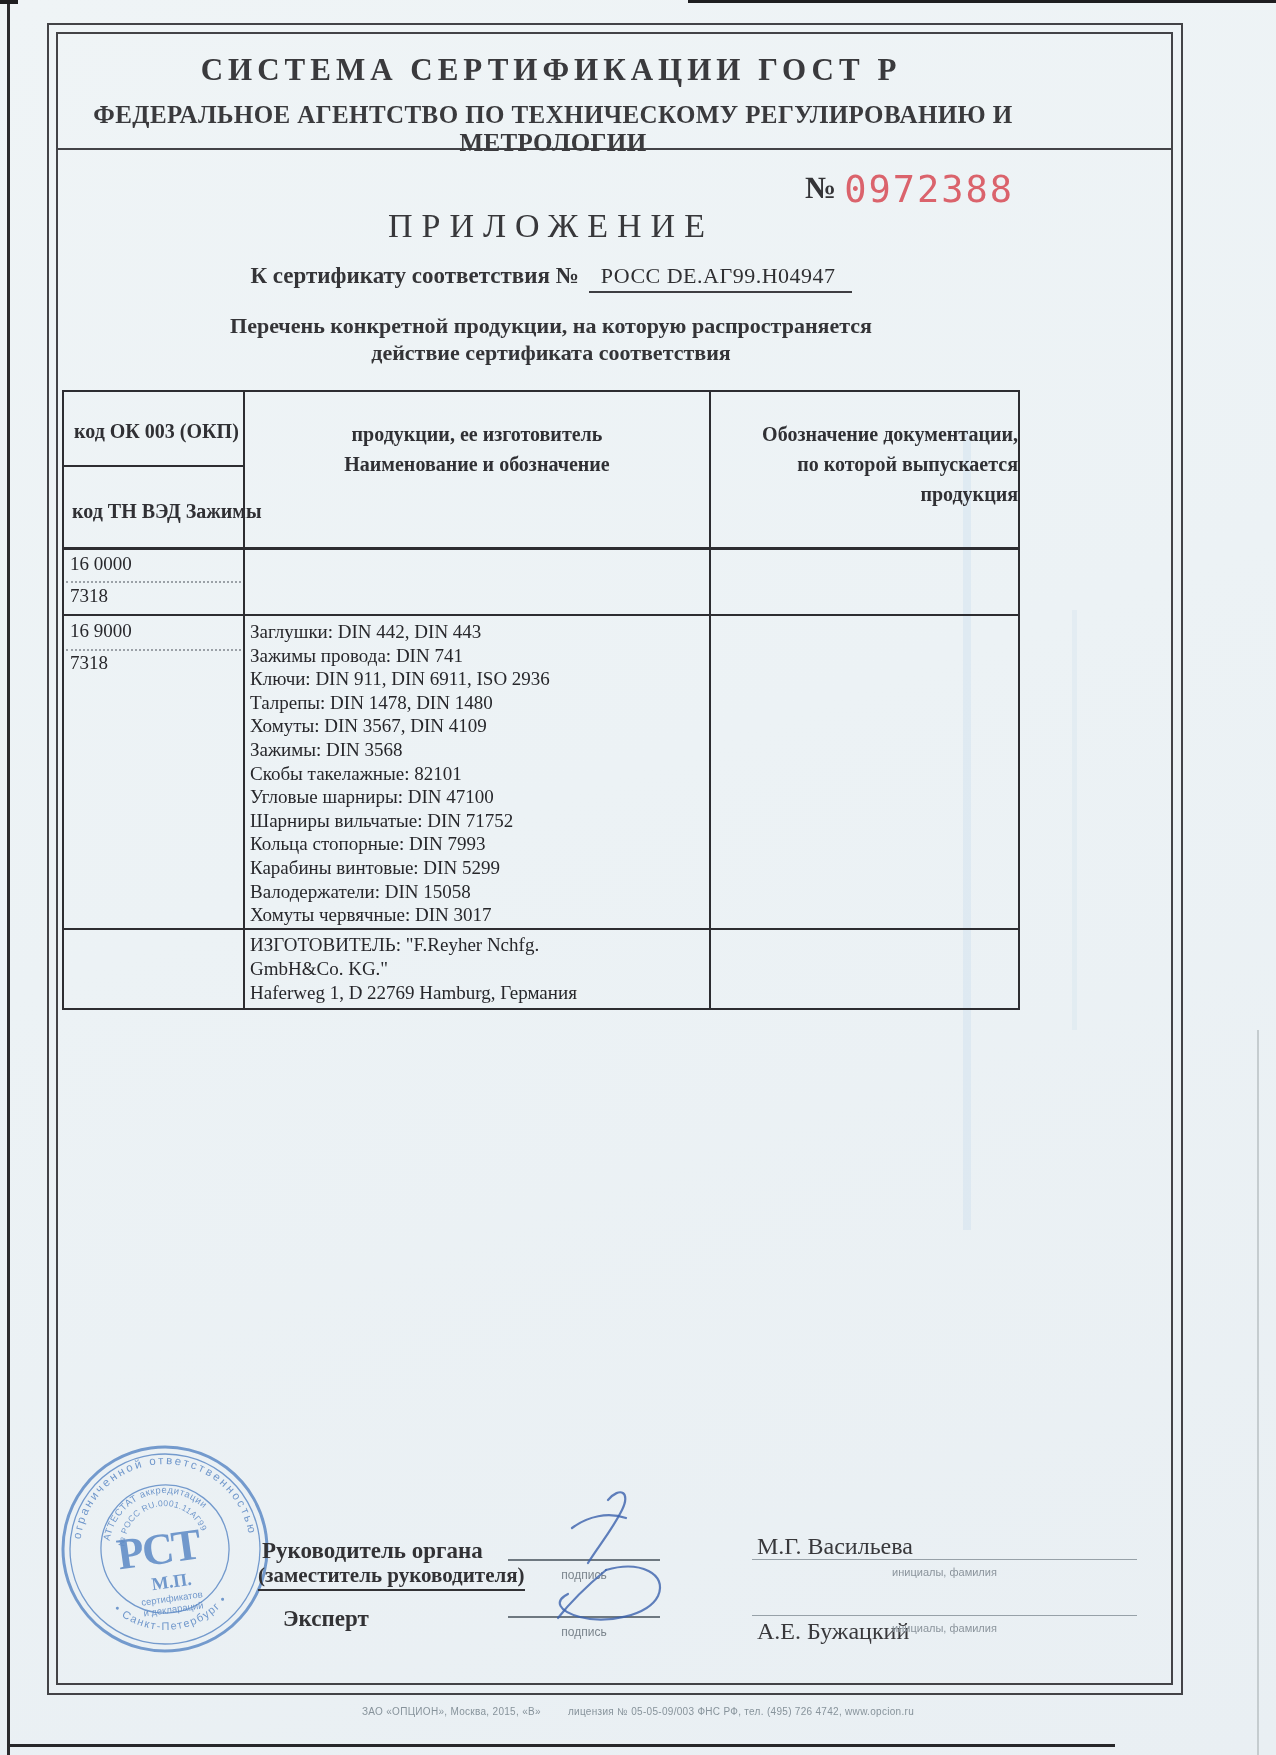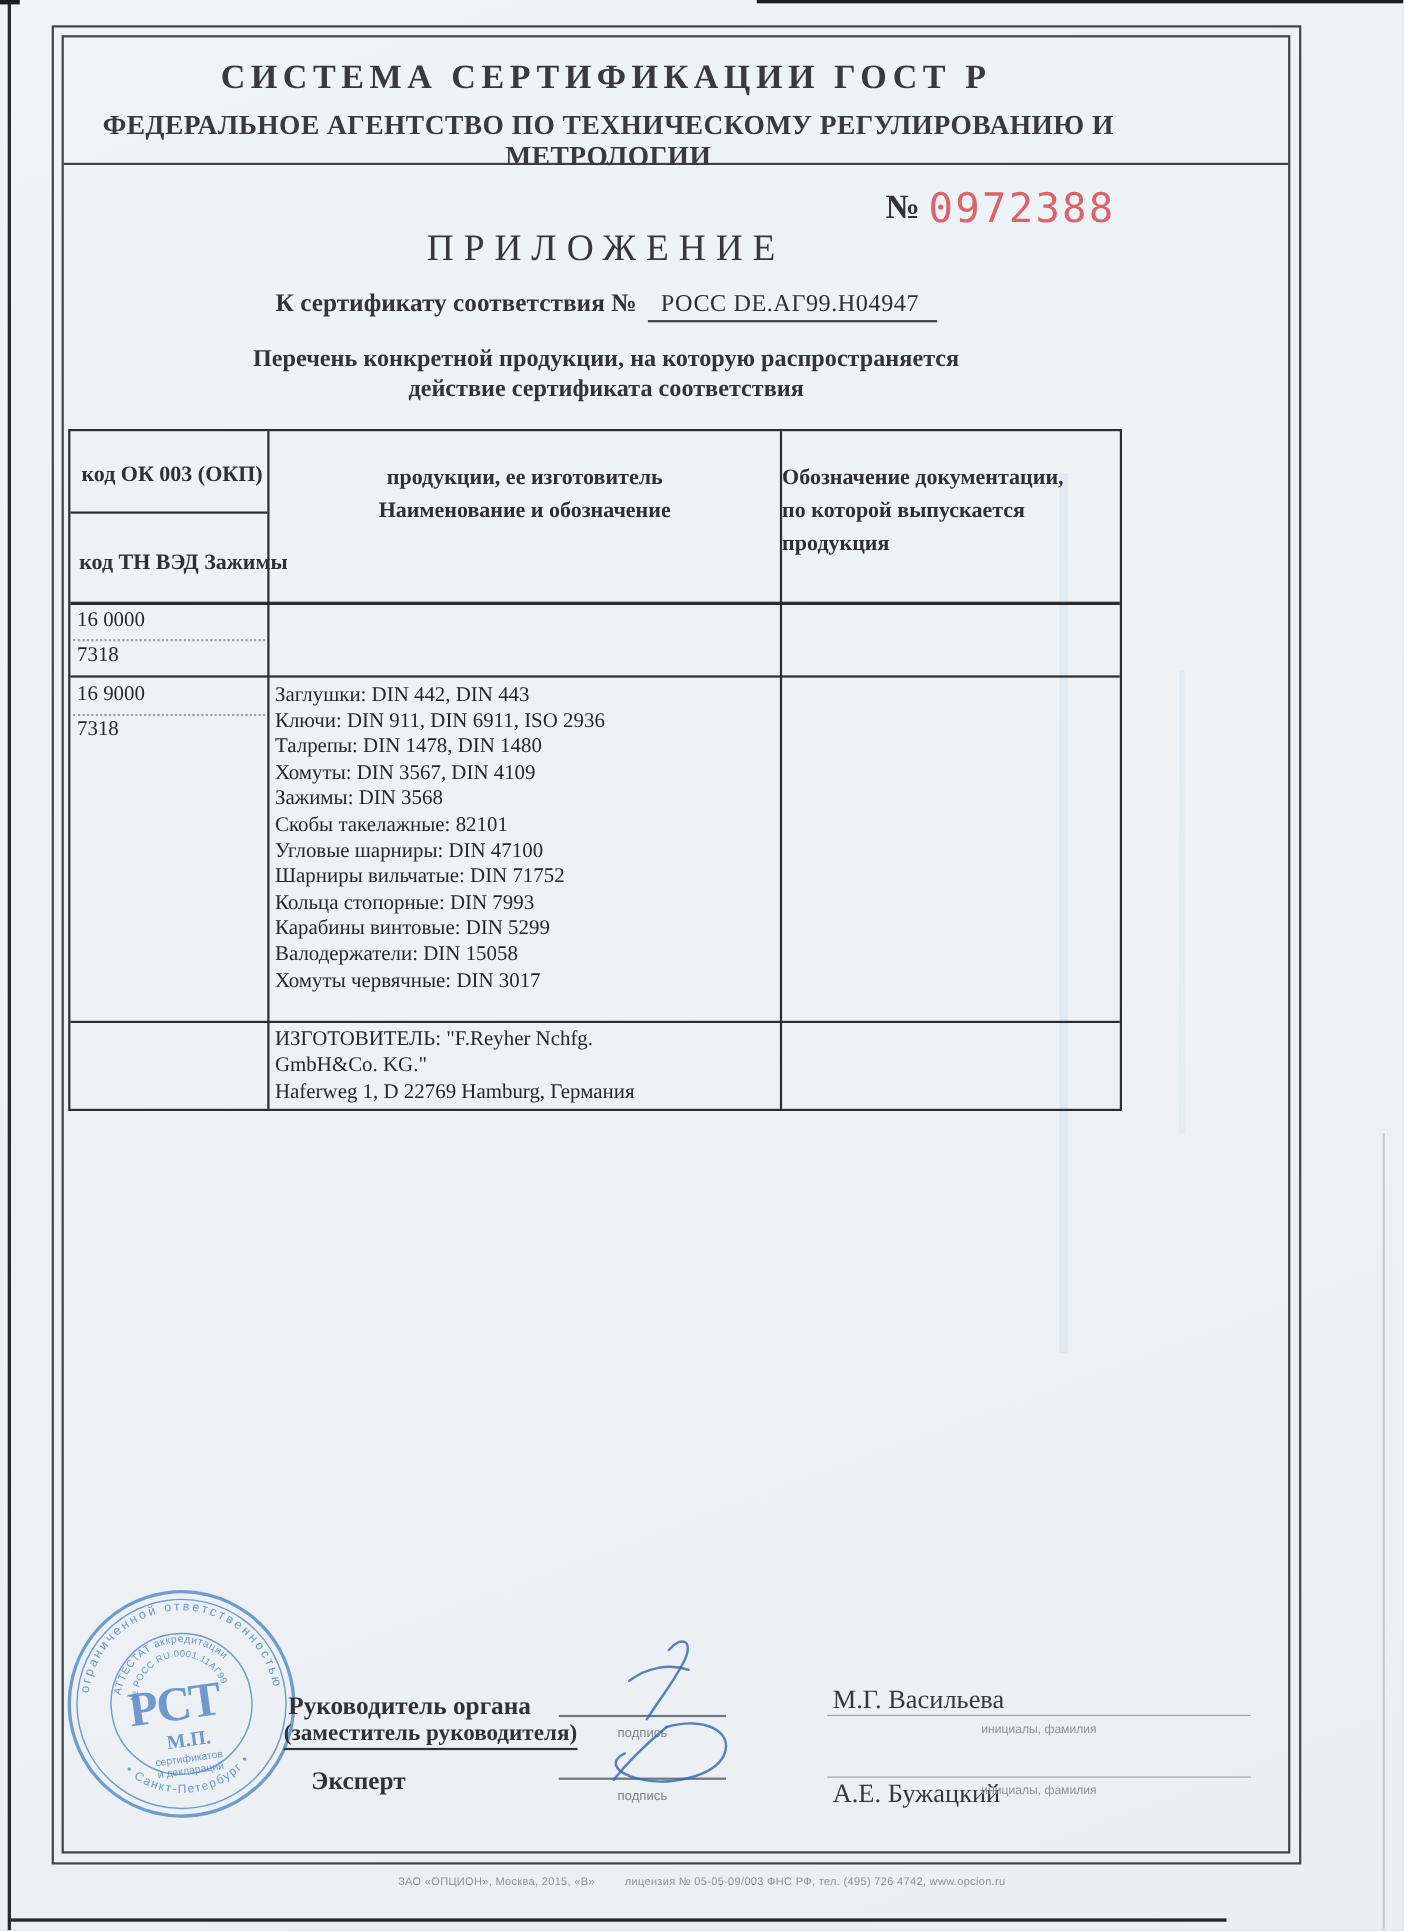--- a/index.html
+++ b/index.html
@@ -49,21 +49,21 @@
   .hr2 { left:0; top:536px; width:954px; height:2px; }
   .hsplit { left:0; top:73px; width:179px; height:2px; }
   .dash { position:absolute; border-top:2px dotted #9ba1a7; }
   .dash1 { left:2px; top:189px; width:175px; }
   .dash2 { left:2px; top:257px; width:175px; }
   .cell { position:absolute; font-size:19px; color:#27272b; }
   .cell.b { font-weight:bold; font-size:20px; color:#303034; }
   .hc1a { left:10px; top:28px; }
   .hc1b { left:8px; top:108px; }
   .hc2  { left:181px; top:27px; width:464px; text-align:center; line-height:30px; }
-  .hc3  { left:647px; top:27px; width:307px; text-align:left; line-height:30px; }
+  .hc3  { left:647px; top:27px; width:307px; text-align:right; line-height:30px; }
   .okp1 { left:6px; top:161px; }
   .tnv1 { left:6px; top:193px; }
   .okp2 { left:6px; top:228px; }
   .tnv2 { left:6px; top:260px; }
   .products { left:186px; top:228px; width:455px; line-height:23.6px; font-size:19px; color:#27272b;}
   .mfr { left:186px; top:541px; width:455px; line-height:24px; font-size:19px; color:#27272b; }
   
   .stamp { left:57px; top:1441px; width:216px; height:216px; transform:rotate(-8deg); opacity:.88; }
   
   .sig-role1a { left:262px; top:1538px; font-size:23px; font-weight:bold; color:#323235; }
@@ -150,20 +150,21 @@
       <div>по которой выпускается продукция</div>
     </div>
 
     <div class="cell okp1">16 0000</div>
     <div class="cell tnv1">7318</div>
     <div class="cell okp2">16 9000</div>
     <div class="cell tnv2">7318</div>
 
     <div class="cell products">
       <div>Заглушки: DIN 442, DIN 443</div>
+      <div>Зажимы провода: DIN 741</div>
       <div>Ключи: DIN 911, DIN 6911, ISO 2936</div>
       <div>Талрепы: DIN 1478, DIN 1480</div>
       <div>Хомуты: DIN 3567, DIN 4109</div>
       <div>Зажимы: DIN 3568</div>
       <div>Скобы такелажные: 82101</div>
       <div>Угловые шарниры: DIN 47100</div>
       <div>Шарниры вильчатые: DIN 71752</div>
       <div>Кольца стопорные: DIN 7993</div>
       <div>Карабины винтовые: DIN 5299</div>
       <div>Валодержатели: DIN 15058</div>

